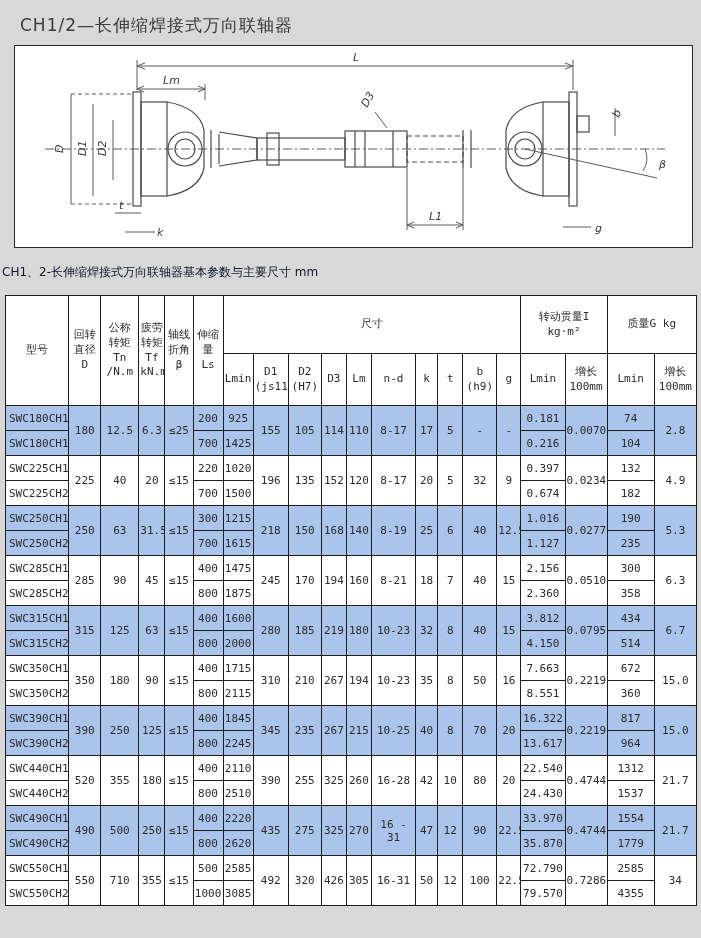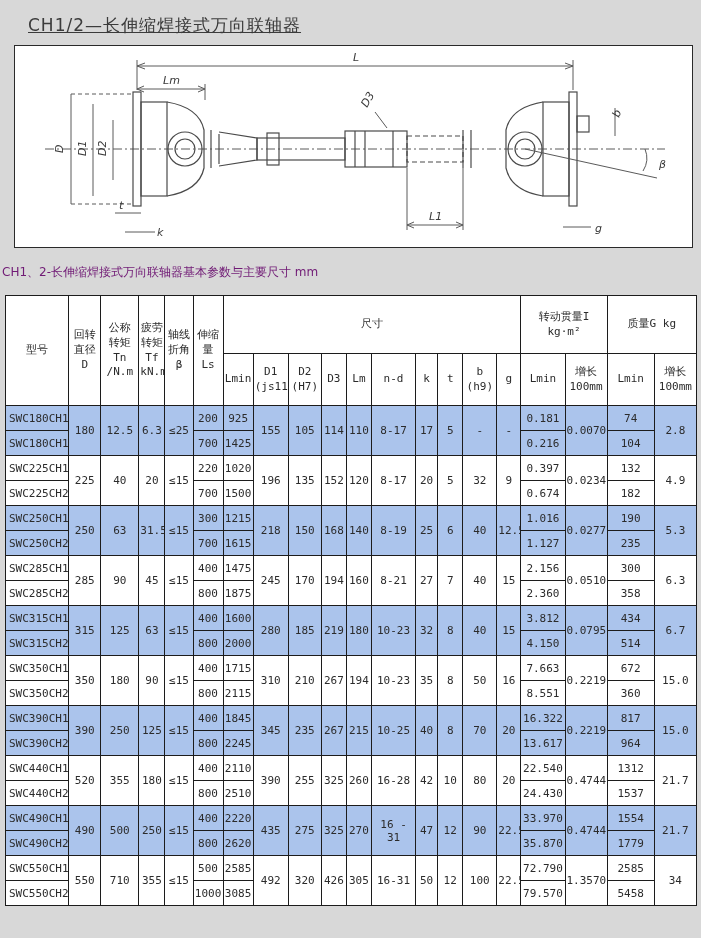--- a/index.html
+++ b/index.html
@@ -1,19 +1,19 @@
 <!DOCTYPE html>
 <html><head>
 <meta charset="utf-8">
 <style>
   * { margin:0; padding:0; box-sizing:border-box; }
   body { width:701px; height:938px; background:#d8d8d8; font-family:"DejaVu Sans", sans-serif; overflow:hidden; }
-  .title { padding:14px 0 8px 28px; font-size:17px; color:#3b3b3b; letter-spacing:1px;text-decoration:underline; }
+  .title { padding:14px 0 8px 20px; font-size:17px; color:#3b3b3b; letter-spacing:1px; }
   .drawing-box { margin-left:14px; width:679px; height:203px; background:#ffffff; border:1px solid #2a2a2a; }
-  .caption { margin:16px 0 14px 2px; font-size:12px; color:#701a75; }
+  .caption { margin:16px 0 14px 2px; font-size:12px; color:#0f172a; }
   table { margin-left:5px; width:692px; border-collapse:collapse; table-layout:fixed; background:#ffffff; font-size:11px; color:#2b2b2b; font-family:"DejaVu Sans Mono","DejaVu Sans",monospace; }
   th, td { border:1px solid #1c1c1c; text-align:center; padding:0 1px; overflow:hidden; }
   th { font-weight:normal; white-space:pre-line; line-height:1.35; }
   thead tr.h1 th { height:58px; }
   thead tr.h2 th { height:52px; }
   tbody td { height:25px; }
   tbody tr.hl td { background:#abc4ec; }
   td.model { text-align:left; padding-left:3px; }
   svg text { font-family:"DejaVu Sans",sans-serif; font-size:11px; font-style:italic; fill:#3a3a3a; }
   .dim { stroke:#5a5a5a; stroke-width:1; fill:none; }
@@ -264,21 +264,21 @@
         <td rowspan="2">90</td>
         <td rowspan="2">45</td>
         <td rowspan="2">≤15</td>
         <td>400</td>
         <td>1475</td>
         <td rowspan="2">245</td>
         <td rowspan="2">170</td>
         <td rowspan="2">194</td>
         <td rowspan="2">160</td>
         <td rowspan="2">8-21</td>
-        <td rowspan="2">27</td>
+        <td rowspan="2">18</td>
         <td rowspan="2">7</td>
         <td rowspan="2">40</td>
         <td rowspan="2">15</td>
         <td>2.156</td>
         <td rowspan="2">0.0510</td>
         <td>300</td>
         <td rowspan="2">6.3</td>
       </tr>
       <tr>
         <td class="model">SWC285CH2</td>
@@ -443,25 +443,25 @@
         <td rowspan="2">492</td>
         <td rowspan="2">320</td>
         <td rowspan="2">426</td>
         <td rowspan="2">305</td>
         <td rowspan="2">16-31</td>
         <td rowspan="2">50</td>
         <td rowspan="2">12</td>
         <td rowspan="2">100</td>
         <td rowspan="2">22.5</td>
         <td>72.790</td>
-        <td rowspan="2">1.3570</td>
+        <td rowspan="2">0.7286</td>
         <td>2585</td>
         <td rowspan="2">34</td>
       </tr>
       <tr>
         <td class="model">SWC550CH2</td>
         <td>1000</td>
         <td>3085</td>
         <td>79.570</td>
-        <td>5458</td>
+        <td>4355</td>
       </tr>
     </tbody>
 </table>
 
 </body></html>

